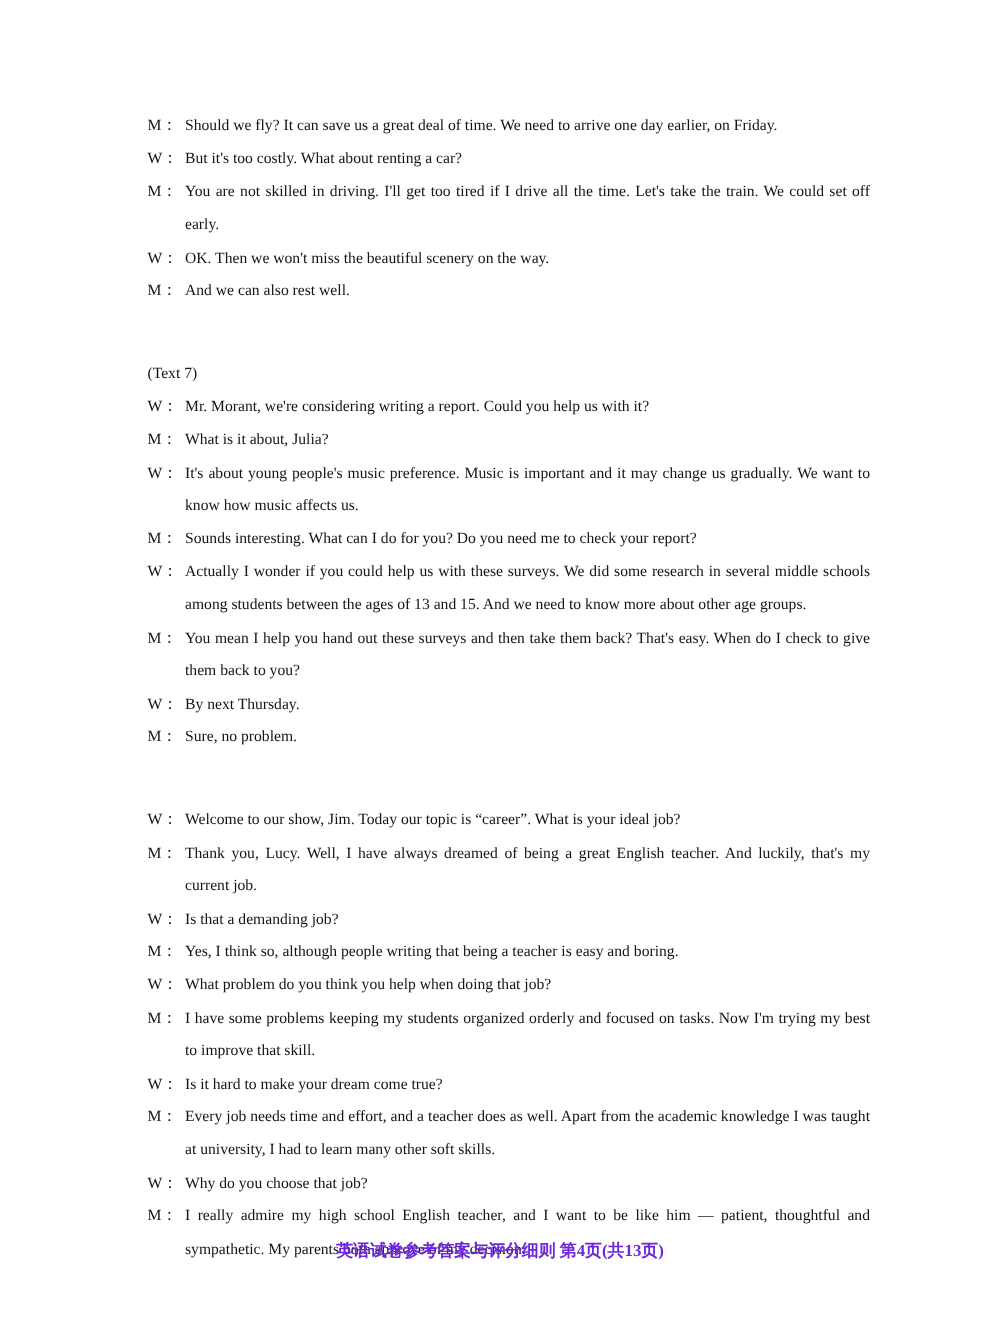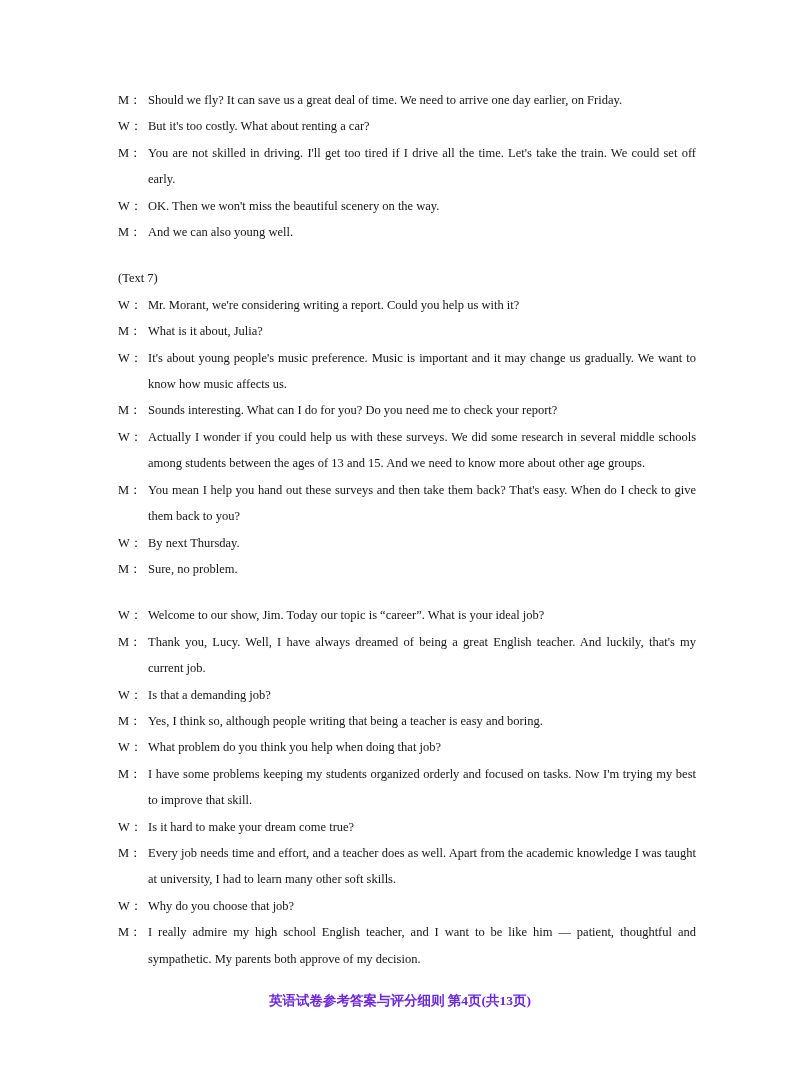--- a/index.html
+++ b/index.html
@@ -18,21 +18,21 @@
   }
   .content {
     position: absolute;
     left: 118px;
     top: 87px;
     width: 578px;
     font-size: 12.5px;
     line-height: 26.4px;
   }
   .section { margin: 0; padding: 0; }
-  .section.has-heading { margin-top: 20px; }
+  .section.has-heading { margin-top: 40px; }
   .section-heading {
     line-height: 26.4px;
     white-space: nowrap;
   }
   .dialogue-line {
     display: flex;
     align-items: flex-start;
   }
   .speaker {
     flex: 0 0 30px;
@@ -78,21 +78,21 @@
     <span class="line-text">You are not skilled in driving. I'll get too tired if I drive all the time. Let's take the train. We could set off early.</span>
   </div>
 
   <div class="dialogue-line">
     <span class="speaker">W：</span>
     <span class="line-text">OK. Then we won't miss the beautiful scenery on the way.</span>
   </div>
 
   <div class="dialogue-line">
     <span class="speaker">M：</span>
-    <span class="line-text">And we can also young well.</span>
+    <span class="line-text">And we can also rest well.</span>
   </div>
 </section>
       <section class="section has-heading">
     <div class="section-heading">(Text 7)</div>
 
   <div class="dialogue-line">
     <span class="speaker">W：</span>
     <span class="line-text">Mr. Morant, we're considering writing a report. Could you help us with it?</span>
   </div>
 

